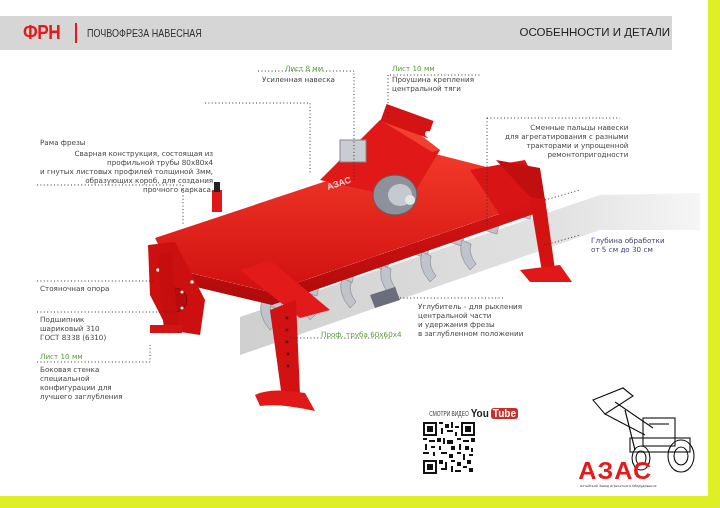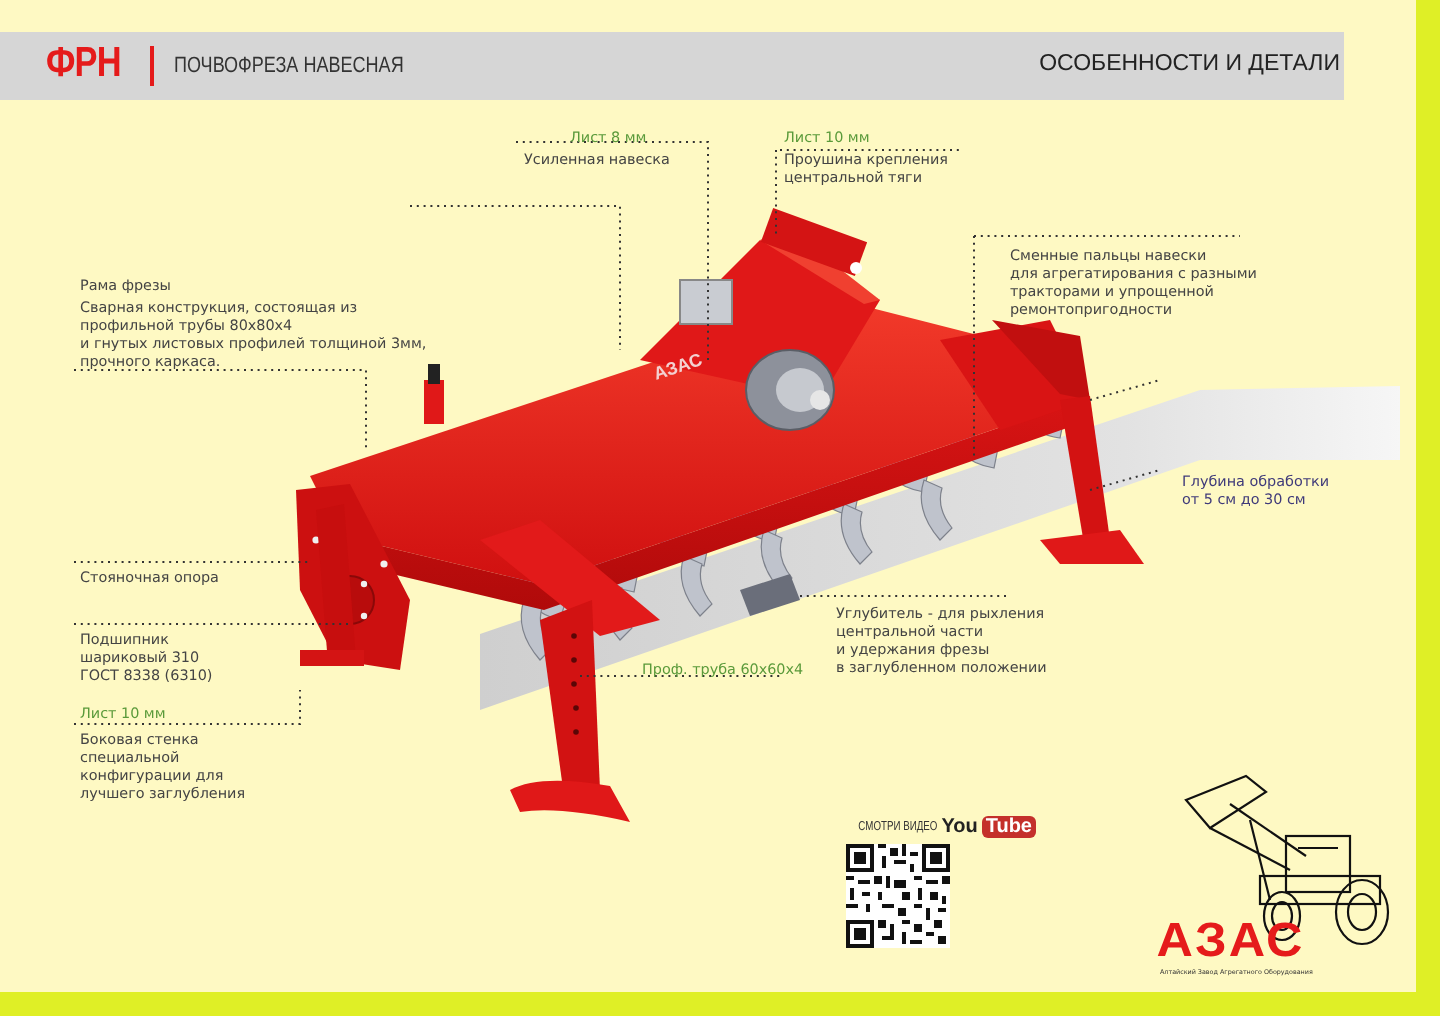--- a/index.html
+++ b/index.html
@@ -1,25 +1,25 @@
 <!DOCTYPE html>
 <html><head>
 <meta charset="utf-8">
 <style>
   * { margin: 0; padding: 0; box-sizing: border-box; }
   html, body { width: 720px; height: 508px; overflow: hidden; background: #dfef26; }
   body { position: relative; font-family: "DejaVu Sans", sans-serif; }
-  .page { position: absolute; left: 0; top: 0; width: 708px; height: 496px; background: #fef9c3; overflow: hidden; }
+  .page { position: absolute; left: 0; top: 0; width: 708px; height: 496px; background: #ffffff; overflow: hidden; }
   .header { position: absolute; left: 0; top: 16px; width: 672px; height: 34px; background: #d6d6d6; }
   .model { position: absolute; left: 23px; top: 20px; font-family: "Liberation Sans", sans-serif; font-weight: bold; font-size: 21px; color: #e51b1b; letter-spacing: -0.5px; transform: scaleX(0.82); transform-origin: left center; }
   .sep { position: absolute; left: 75px; top: 23px; width: 2px; height: 20px; background: #e51b1b; }
   .subtitle { position: absolute; left: 87px; top: 27px; font-family: "Liberation Sans", sans-serif; font-size: 11px; color: #333; transform: scaleX(0.82); transform-origin: left center; white-space: nowrap; }
   .section { position: absolute; right: 38px; top: 26px; font-family: "Liberation Sans", sans-serif; font-size: 11.5px; color: #222; white-space: nowrap; }
   .cap { position: absolute; font-size: 7.2px; line-height: 9px; color: #444; white-space: nowrap; }
-  .cap.r { }
+  .cap.r { text-align: right; }
   .green { position: absolute; font-size: 7.2px; color: #5a9a3a; white-space: nowrap; }
   .purple { color: #3f3a7a; }
   .yt-wrap { position: absolute; left: 416px; top: 408px; display: flex; align-items: center; gap: 2px; }
   .yt-text { font-family: "Liberation Sans", sans-serif; font-size: 6.5px; color: #333; transform: scaleX(0.75); transform-origin: right center; }
   .yt-you { font-family: "Liberation Sans", sans-serif; font-weight: bold; font-size: 10px; color: #222; text-align: center; }
   .yt-tube { font-family: "Liberation Sans", sans-serif; font-weight: bold; font-size: 10px; color: #fff; background: #c4302b; border-radius: 3px; padding: 0 2px; }
   .qr { position: absolute; left: 423px; top: 422px; width: 52px; height: 52px; }
   .logo { position: absolute; left: 575px; top: 380px; width: 130px; height: 112px; }
   .logo-word { position: absolute; left: 580px; top: 457px; font-family: "Liberation Sans", sans-serif; font-weight: bold; font-size: 24px; color: #e51b1b; letter-spacing: 1px; transform: scaleX(1.05); }
   .logo-tag { position: absolute; left: 580px; top: 484px; font-size: 3.2px; color: #333; white-space: nowrap; }
@@ -157,24 +157,25 @@
   <div class="cap" style="left:262px;top:75px;">Усиленная навеска</div>
 
   <div class="green" style="left:392px;top:64px;">Лист 10 мм</div>
   <div class="cap" style="left:392px;top:75px;">
     <div>Проушина крепления</div>
       <div>центральной тяги</div>
   </div>
 
 
   <div class="cap" style="left:40px;top:138px;">Рама фрезы</div>
-  <div class="cap" style="left:40px;top:149px;">
+  <div class="cap" style="left:40px;top:149px;text-align:right;">
     <div>Сварная конструкция, состоящая из</div>
       <div>профильной трубы 80х80х4</div>
     <div>и гнутых листовых профилей толщиной 3мм,</div>
+      <div>образующих короб, для создания</div>
     <div>прочного каркаса.</div>
   </div>
 
   <div class="cap r" style="left:505px;top:123px;">
     <div>Сменные пальцы навески</div>
       <div>для агрегатирования с разными</div>
     <div>тракторами и упрощенной</div>
       <div>ремонтопригодности</div>
   </div>
 

